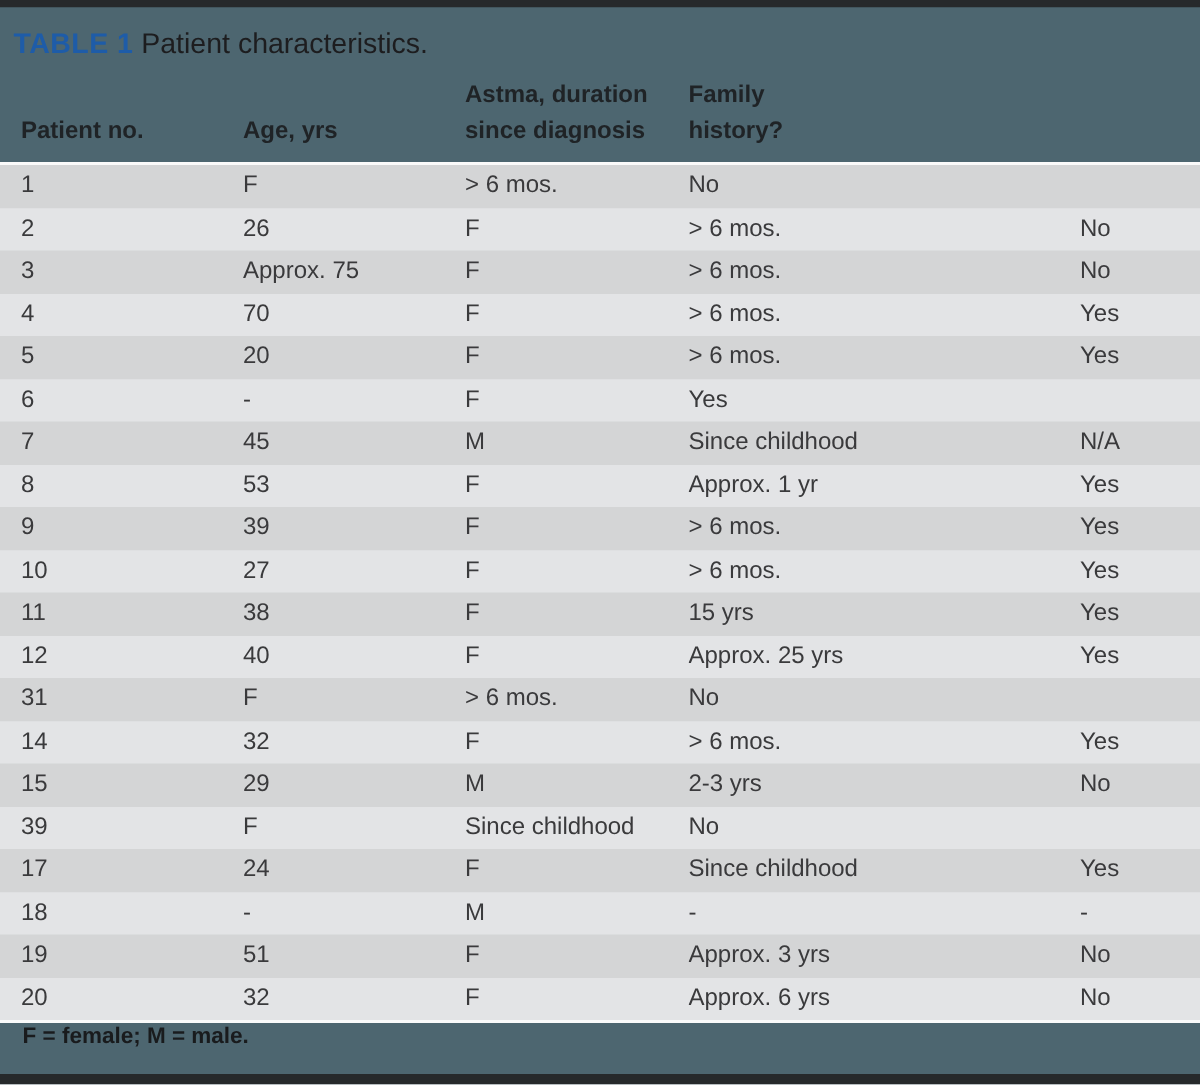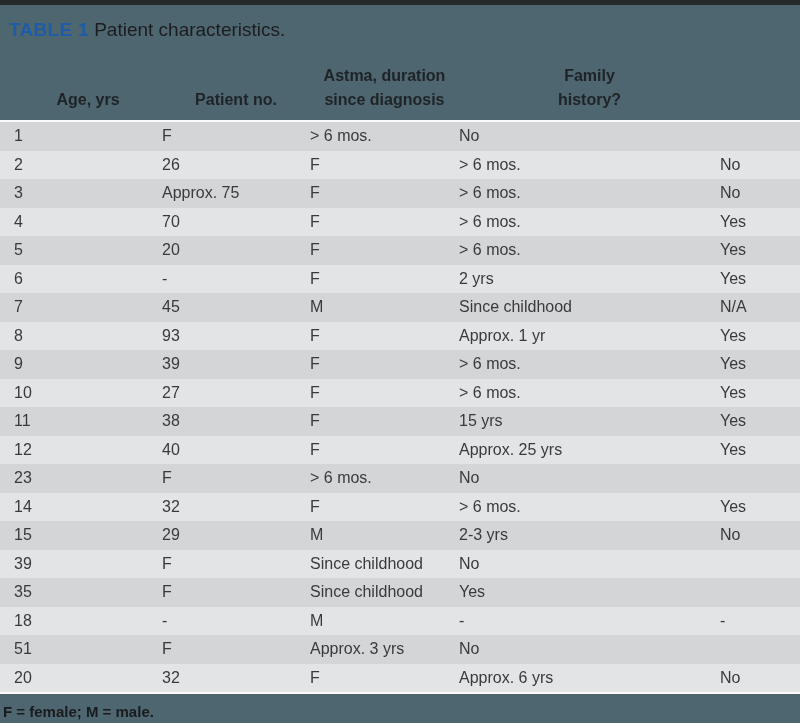--- a/index.html
+++ b/index.html
@@ -18,21 +18,21 @@
   }
   .rule {
     width: 100%;
     background: var(--border, #26292b);
   }
   .rule-top { height: 5px; }
   .rule-bottom { height: 7px; }
 
   
   .band {
-    height: 115px;
+    height: 103px;
     background: var(--band, #4d6670);
     display: flex;
     flex-direction: column;
     box-sizing: border-box;
   }
   .title-line {
     padding: 13px 10px 0 9px;
     font-size: 19px;
     line-height: 23px;
     color: #1d1d1f;
@@ -56,21 +56,20 @@
     flex: 1;
     align-items: end;
     padding-bottom: 8px;
   }
   .header-cell {
     font-weight: bold;
     font-size: 16px;
     line-height: 24px;
     color: #1f2326;
     white-space: pre-line;
-    text-align: center;
   }
 
   .separator {
     height: 2px;
     background: #fafafa;
   }
 
   
   .rows { background: #e3e4e6; }
   .data-row {
@@ -84,22 +83,21 @@
     color: #3a3a3c;
     white-space: nowrap;
     overflow: hidden;
   }
 
   
   .footnote-band {
     height: 34px;
     background: var(--band, #4d6670);
     display: flex;
-    align-items: center;
-    padding-left: 3px;
+    padding-left: 15px;
     box-sizing: border-box;
   }
   .footnote-text {
     font-size: 15px;
     font-weight: bold;
     color: #191b1d;
   }
 </style>
 </head>
 <body>
@@ -107,22 +105,22 @@
 <div class="table-figure">
 
   <div class="rule rule-top"></div>
 
   <div class="band">
     <div class="title-line">
       <span class="title-label">TABLE 1</span>
       <span class="title-text"> Patient characteristics.</span>
     </div>
     <div class="cols header-row">
+      <div class="header-cell">Patient no.</div>
       <div class="header-cell">Age, yrs</div>
-      <div class="header-cell">Patient no.</div>
       <div class="header-cell">Astma, duration
 since diagnosis</div>
       <div class="header-cell">Family
 history?</div>
     </div>
   </div>
 
   <div class="separator"></div>
 
   <div class="rows" id="rows-container">
@@ -157,33 +155,32 @@
         <div class="cell">5</div>
         <div class="cell">20</div>
         <div class="cell">F</div>
         <div class="cell">&gt; 6 mos.</div>
         <div class="cell">Yes</div>
       </div>
       <div class="cols data-row even">
         <div class="cell">6</div>
         <div class="cell">-</div>
         <div class="cell">F</div>
-        <div class="cell">2 yrs</div>
         <div class="cell">Yes</div>
       </div>
       <div class="cols data-row odd">
         <div class="cell">7</div>
         <div class="cell">45</div>
         <div class="cell">M</div>
         <div class="cell">Since childhood</div>
         <div class="cell">N/A</div>
       </div>
       <div class="cols data-row even">
         <div class="cell">8</div>
-        <div class="cell">93</div>
+        <div class="cell">53</div>
         <div class="cell">F</div>
         <div class="cell">Approx. 1 yr</div>
         <div class="cell">Yes</div>
       </div>
       <div class="cols data-row odd">
         <div class="cell">9</div>
         <div class="cell">39</div>
         <div class="cell">F</div>
         <div class="cell">&gt; 6 mos.</div>
         <div class="cell">Yes</div>
@@ -203,21 +200,21 @@
         <div class="cell">Yes</div>
       </div>
       <div class="cols data-row even">
         <div class="cell">12</div>
         <div class="cell">40</div>
         <div class="cell">F</div>
         <div class="cell">Approx. 25 yrs</div>
         <div class="cell">Yes</div>
       </div>
       <div class="cols data-row odd">
-        <div class="cell">23</div>
+        <div class="cell">31</div>
         <div class="cell">F</div>
         <div class="cell">&gt; 6 mos.</div>
         <div class="cell">No</div>
       </div>
       <div class="cols data-row even">
         <div class="cell">14</div>
         <div class="cell">32</div>
         <div class="cell">F</div>
         <div class="cell">&gt; 6 mos.</div>
         <div class="cell">Yes</div>
@@ -229,33 +226,35 @@
         <div class="cell">2-3 yrs</div>
         <div class="cell">No</div>
       </div>
       <div class="cols data-row even">
         <div class="cell">39</div>
         <div class="cell">F</div>
         <div class="cell">Since childhood</div>
         <div class="cell">No</div>
       </div>
       <div class="cols data-row odd">
-        <div class="cell">35</div>
+        <div class="cell">17</div>
+        <div class="cell">24</div>
         <div class="cell">F</div>
         <div class="cell">Since childhood</div>
         <div class="cell">Yes</div>
       </div>
       <div class="cols data-row even">
         <div class="cell">18</div>
         <div class="cell">-</div>
         <div class="cell">M</div>
         <div class="cell">-</div>
         <div class="cell">-</div>
       </div>
       <div class="cols data-row odd">
+        <div class="cell">19</div>
         <div class="cell">51</div>
         <div class="cell">F</div>
         <div class="cell">Approx. 3 yrs</div>
         <div class="cell">No</div>
       </div>
       <div class="cols data-row even">
         <div class="cell">20</div>
         <div class="cell">32</div>
         <div class="cell">F</div>
         <div class="cell">Approx. 6 yrs</div>

